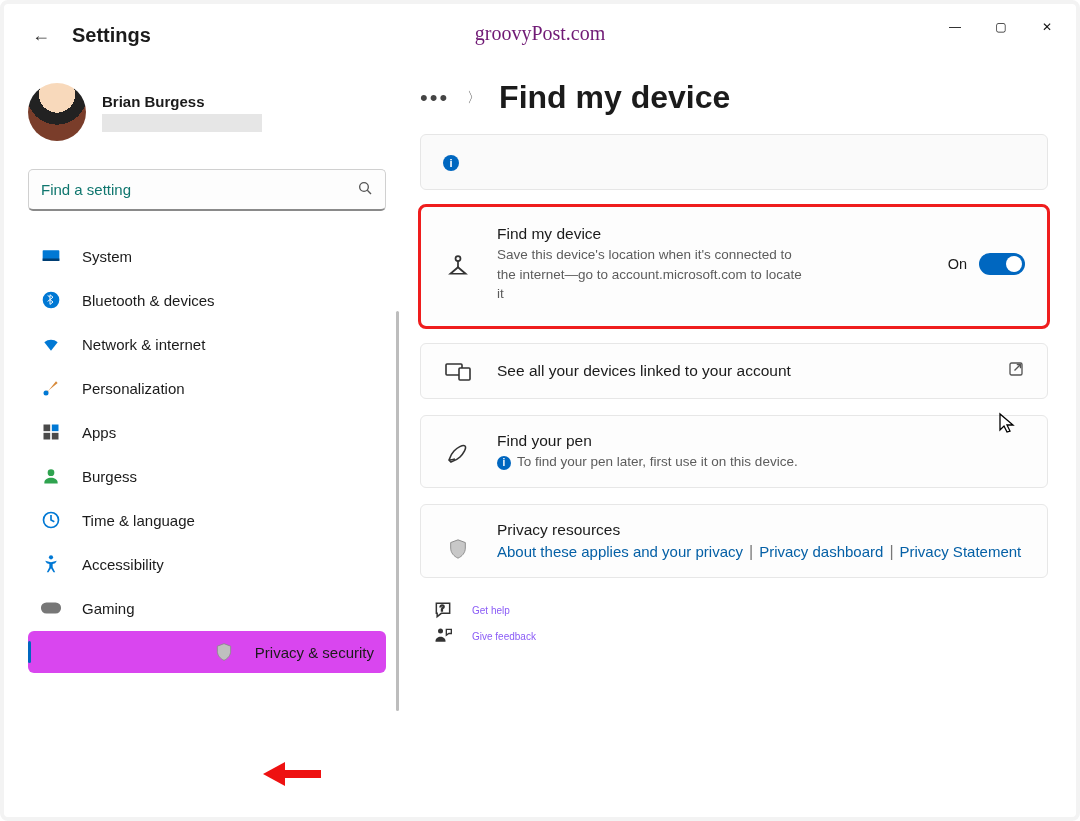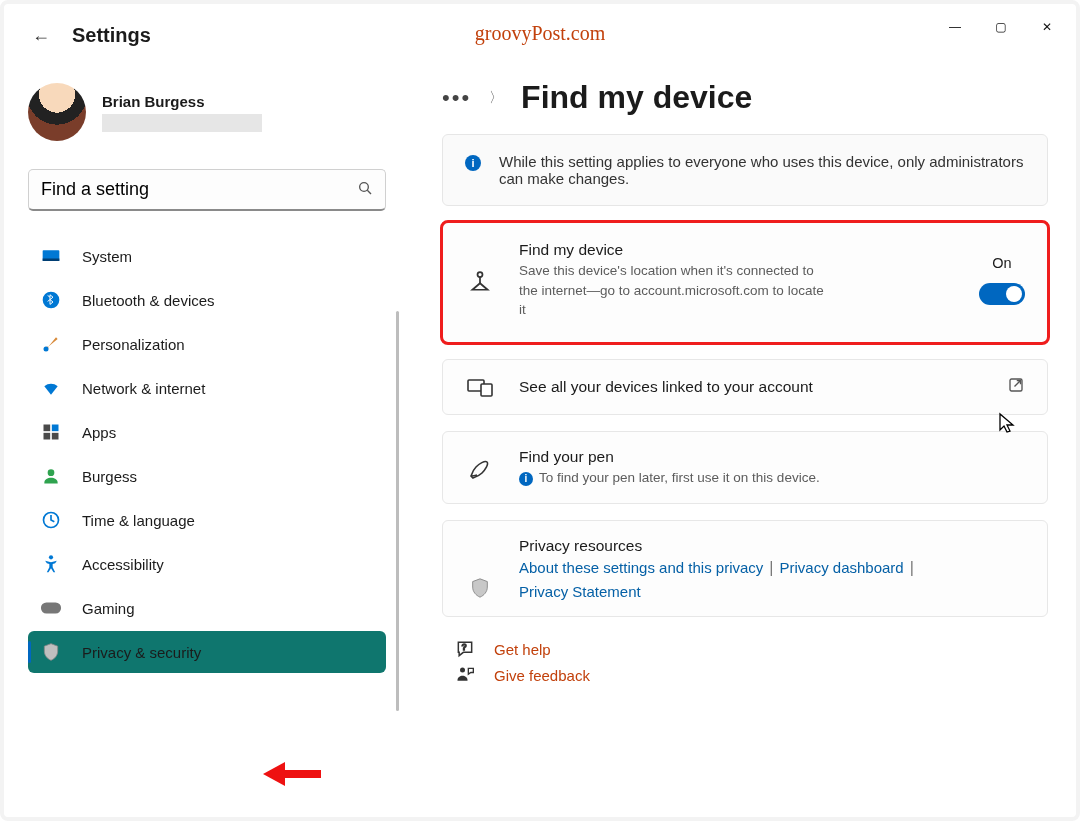--- a/index.html
+++ b/index.html
@@ -1,66 +1,66 @@
 <!DOCTYPE html>
 <html><head>
 <meta charset="utf-8">
 <style>
   * { box-sizing: border-box; margin: 0; padding: 0; font-family: "Segoe UI", "Segoe UI Variable", Arial, sans-serif; }
   body { width:1080px; height:821px; background:#fff; border:4px solid #f3f3f3; border-radius:8px; position:relative; overflow:hidden; color:#1b1b1b;}
   
   .titlebar { height:45px; display:flex; align-items:center; justify-content:flex-end; padding-right:6px;}
   .tbtn { width:46px; height:32px; display:flex; align-items:center; justify-content:center; font-size:12px; color:#111;}
-  .watermark { position:absolute; top:18px; left:50%; transform:translateX(-50%); font-family:Georgia,serif; font-size:20px; color:#c2410c;}
+  .watermark { position:absolute; top:18px; left:50%; transform:translateX(-50%); font-family:Georgia,serif; font-size:20px; color:#701a75;}
   .back-row { position:absolute; top:20px; left:28px; display:flex; align-items:center; gap:22px;}
   .back-row .arrow { font-size:18px; color:#333;}
   .back-row .title { font-size:20px; font-weight:600;}
   
-  .body { display:flex; height:calc(100% - 45px);gap:22px;}
+  .body { display:flex; height:calc(100% - 45px);}
   .sidebar { width:400px; padding:0 18px 10px 24px; position:relative;}
   .profile { display:flex; align-items:center; gap:16px; margin-top:34px;}
   .avatar { width:58px; height:58px; border-radius:50%; background:radial-gradient(circle at 50% 20%, #f8d9bb 0 18px, #222 18px 30px, #7a3d2a 30px); }
   .profile .name { font-size:15px; font-weight:700; }
   .profile .sub { width:160px; height:18px; background:#e6e6e6; margin-top:4px;}
   .searchbox { margin-top:28px; height:42px; border:1px solid #d0d0d0; border-bottom:2px solid #8a8a8a; border-radius:5px; background:#fdfdfd; display:flex; align-items:center; padding:0 12px; gap:10px;}
-  .searchbox span.ph { color:#000000; font-size:18px; flex:1;}
+  .searchbox span.ph { color:#0f766e; font-size:15px; flex:1;}
   .searchbox .sicon { color:#555;}
   .navlist { margin-top:24px; display:flex; flex-direction:column; gap:2px; max-height:520px; overflow:hidden;}
   .navitem { height:42px; display:flex; align-items:center; gap:20px; padding:0 12px; border-radius:6px; font-size:15px; position:relative;}
-  .navitem.sel { background:#0f766e;}
+  .navitem.sel { background:#d946ef;justify-content:flex-end;}
   .navitem.sel::before { content:""; position:absolute; left:0; top:10px; bottom:10px; width:3px; border-radius:2px; background:#0067c0;}
   .nicon { width:22px; height:22px; display:flex; align-items:center; justify-content:center;}
   .scroll-track { position:absolute; right:4px; top:262px; bottom:12px; width:6px; display:flex; align-items:flex-start;}
   .scroll-thumb { width:3px; height:400px; background:#bdbdbd; border-radius:2px; margin:0 auto;}
   .red-arrow { position:absolute; left:259px; bottom:26px; pointer-events:none;}
   
   .main { flex:1; padding:30px 28px 10px 16px; overflow:hidden;}
   .crumbs { display:flex; align-items:center; gap:18px; margin-bottom:18px;}
   .crumbs .dots { font-size:22px; color:#444; letter-spacing:2px;}
   .crumbs .chev { font-size:14px; color:#666;}
   .crumbs h1 { font-size:32px; font-weight:600;}
   .banner { border:1px solid #e6e6e6; background:#fafafa; border-radius:6px; padding:18px 22px; display:flex; gap:18px; font-size:15px; color:#333;}
   .info-dot { width:16px; height:16px; border-radius:50%; background:#0067c0; color:#fff; font-size:11px; font-weight:700; display:flex; align-items:center; justify-content:center; flex:0 0 16px; margin-top:2px;}
   .card { border:1px solid #e7e7e7; background:#fdfdfd; border-radius:6px; padding:16px 22px; margin-top:16px; display:flex; align-items:center; gap:24px;}
   .card .cicon { width:30px; display:flex; justify-content:center; color:#333;}
   .card .ctext { flex:1;}
   .card .ctitle { font-size:15.5px; font-weight:500; color:#1b1b1b;}
   .card .cdesc { font-size:13.5px; color:#5c5c5c; margin-top:2px; line-height:1.45;}
   .card.hl { outline:3px solid #ef1d1d; outline-offset:-1px; padding-top:18px; padding-bottom:22px;}
-  .toggle-wrap { display:flex; align-items:center; gap:12px;flex-direction:column;}
+  .toggle-wrap { display:flex; align-items:center; gap:12px;}
   .toggle-label { font-size:14.5px;}
   .toggle { width:46px; height:22px; border-radius:11px; background:#0067c0; position:relative;}
   .toggle::after { content:""; position:absolute; right:3px; top:3px; width:16px; height:16px; border-radius:50%; background:#fff;}
   .extlink { color:#333;}
   .links-row { display:flex; flex-wrap:wrap; gap:6px; margin-top:4px;}
   .links-row a { color:#0560a6; text-decoration:none; font-size:15px;}
   .links-row .sep { color:#777;}
   .helprow { display:flex; align-items:center; gap:18px; margin-top:22px; padding-left:12px;}
   .helprow .hicon { width:22px; color:#333; display:flex; justify-content:center;}
-  .helprow a { color:#c2410c; text-decoration:none; font-size:15px;}
+  .helprow a { color:#8b5cf6; text-decoration:none; font-size:10px;}
   .cursor { position:absolute; right:60px; top:408px; pointer-events:none;}
   .inline-info { display:inline-flex; width:14px; height:14px; border-radius:50%; background:#0067c0; color:#fff; font-size:10px; align-items:center; justify-content:center; margin-right:6px; font-weight:700;}
 </style>
 </head>
 <body>
 
 <div class="watermark">groovyPost.com</div>
 
 <div class="back-row">
   <span class="arrow">←</span>
@@ -108,34 +108,34 @@
         <span class="nicon">
             <svg width="20" height="20" viewBox="0 0 24 24">
               <circle cx="12" cy="12" r="10" fill="#0078d4"></circle>
               <path d="M11 6l5 4-5 4 5 4-5 4V6M11 10L7 7m4 7l-4 3" stroke="#fff" stroke-width="1.6" fill="none" transform="scale(0.72) translate(4 2)"></path>
             </svg>
           </span>
         <span>Bluetooth &amp; devices</span>
       </div>
       <div class="navitem">
         <span class="nicon">
+            <svg width="20" height="20" viewBox="0 0 24 24" fill="#0078d4">
+              <path d="M12 20l8-10c-4.5-4-11.5-4-16 0l8 10z"></path>
+            </svg>
+          </span>
+        <span>Network &amp; internet</span>
+      </div>
+      <div class="navitem">
+        <span class="nicon">
             <svg width="20" height="20" viewBox="0 0 24 24">
               <path d="M4 20c0-3 2-5 5-5l9-11 2 2-11 9c0 3-2 5-5 5z" fill="#d88a3a"></path>
               <circle cx="6" cy="18" r="3" fill="#0078d4"></circle>
             </svg>
           </span>
         <span>Personalization</span>
-      </div>
-      <div class="navitem">
-        <span class="nicon">
-            <svg width="20" height="20" viewBox="0 0 24 24" fill="#0078d4">
-              <path d="M12 20l8-10c-4.5-4-11.5-4-16 0l8 10z"></path>
-            </svg>
-          </span>
-        <span>Network &amp; internet</span>
       </div>
       <div class="navitem">
         <span class="nicon">
             <svg width="20" height="20" viewBox="0 0 24 24">
               <rect x="3" y="3" width="8" height="8" fill="#4a4a4a"></rect>
               <rect x="13" y="3" width="8" height="8" fill="#0078d4"></rect>
               <rect x="3" y="13" width="8" height="8" fill="#4a4a4a"></rect>
               <rect x="13" y="13" width="8" height="8" fill="#4a4a4a"></rect>
             </svg>
           </span>
@@ -198,21 +198,20 @@
 
   <div class="main">
     <div class="crumbs">
       <span class="dots">•••</span>
       <span class="chev">〉</span>
       <h1>Find my device</h1>
     </div>
 
     <div class="banner">
       <span class="info-dot">i</span>
-      <span>While this setting applies to everyone who uses this device, only administrators can make changes.</span>
     </div>
 
     <div class="card hl">
       <span class="cicon">
         <svg width="26" height="26" viewBox="0 0 24 24" fill="none" stroke="#333" stroke-width="1.6">
             <circle cx="12" cy="7" r="2.3"></circle>
             <path d="M12 9v6"></path>
             <path d="M5 21l7-6 7 6z" fill="none"></path>
           </svg>
       </span>
@@ -261,21 +260,21 @@
 
     <div class="card" style="align-items:flex-end">
       <span class="cicon" style="margin-top:4px">
         <svg width="22" height="24" viewBox="0 0 24 24">
             <path d="M12 2l8 3v6c0 5-3.5 9-8 11-4.5-2-8-6-8-11V5l8-3z" fill="#c8c8c8" stroke="#888"></path>
           </svg>
       </span>
       <div class="ctext">
         <div class="ctitle">Privacy resources</div>
         <div class="links-row">
-          <a href="#">About these settings and this privacy</a>
+          <a href="#">About these applies and your privacy</a>
             <span class="sep">|</span>
           <a href="#">Privacy dashboard</a>
             <span class="sep">|</span>
           <a href="#">Privacy Statement</a>
         </div>
       </div>
     </div>
 
     <div class="helprow">
       <span class="hicon">

